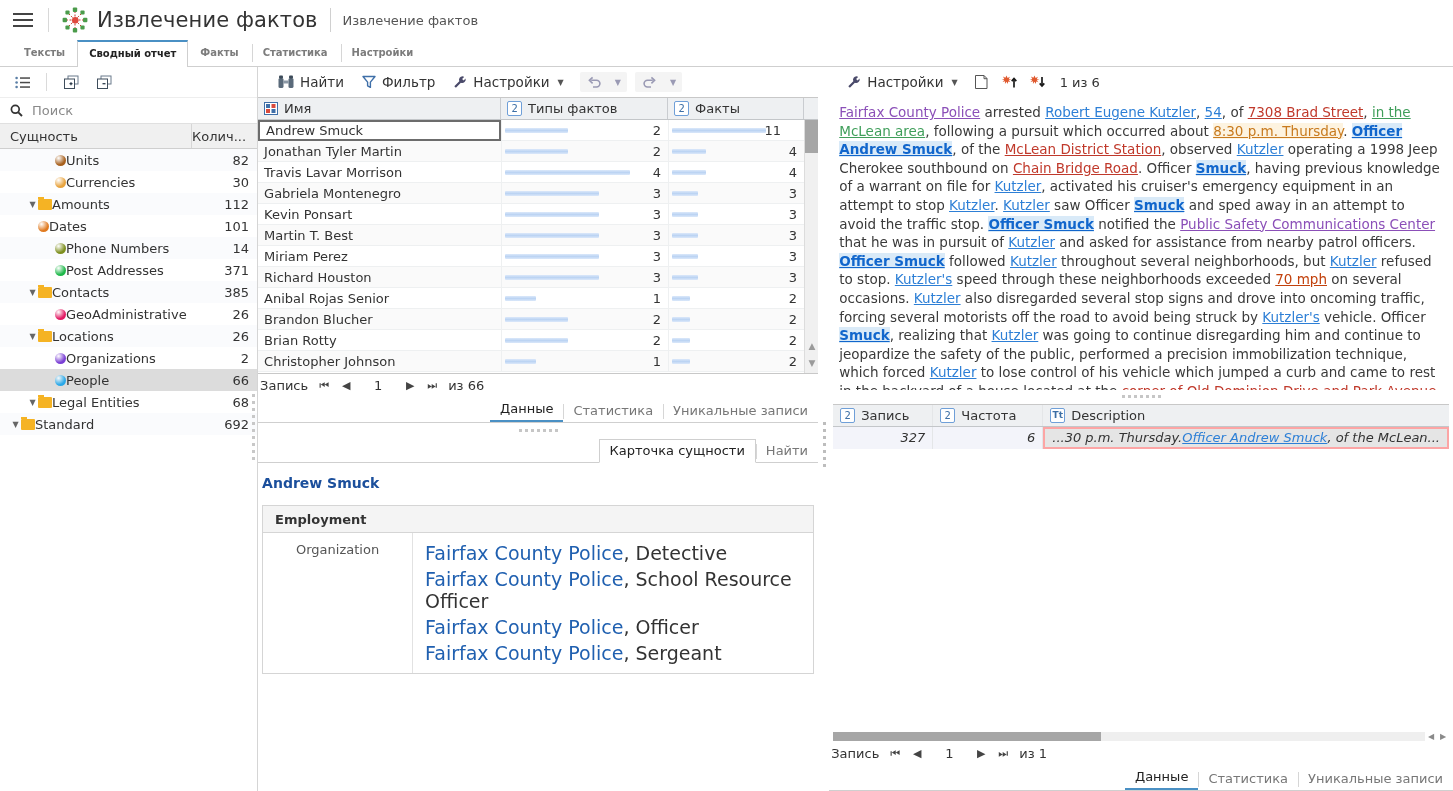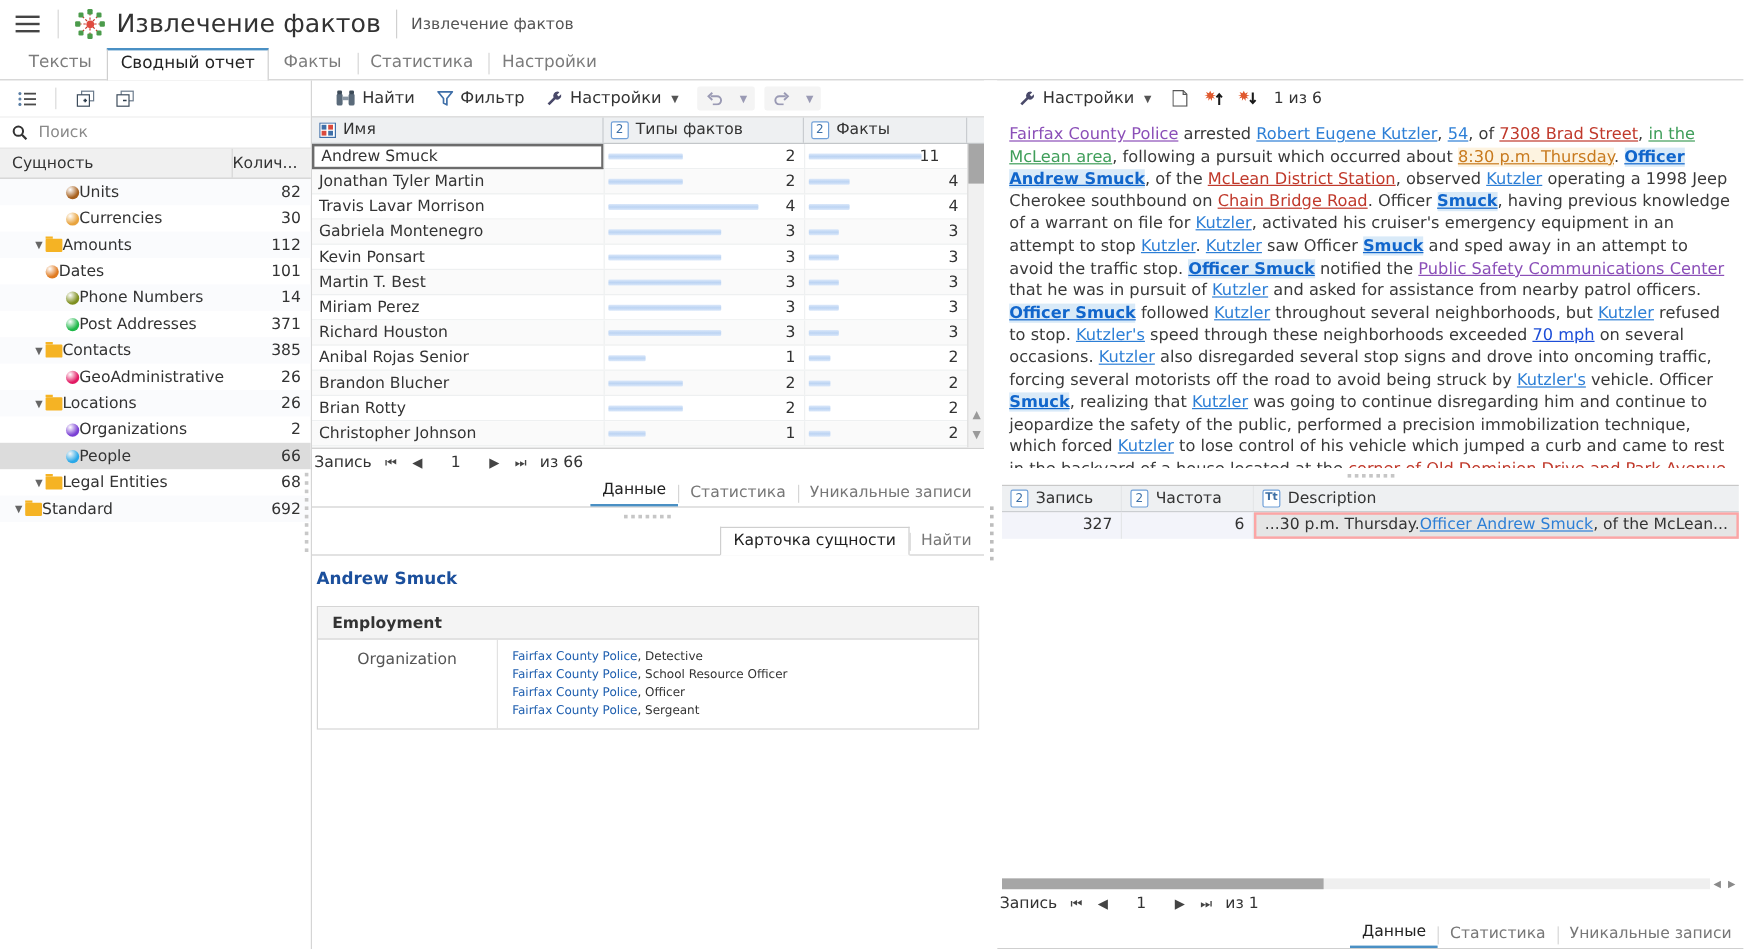--- a/index.html
+++ b/index.html
@@ -16,21 +16,21 @@
   .hamburger { width:26px; height:26px; display:flex; flex-direction:column; justify-content:center; gap:4px; cursor:pointer; padding:0 3px; }
   .hamburger i { display:block; height:2px; background:#444; }
   .vsep { width:1px; height:24px; background:#d8d8d8; margin:0 12px; }
   .logo { width:28px; height:28px; margin-right:8px; }
   .app-title { font-size:21px; color:#333; letter-spacing:.1px; }
   .title-div { width:1px; height:24px; background:#d0d0d0; margin:0 12px; }
   .app-sub { font-size:13px; color:#555; }
 
   
   .tabbar { height:27px; display:flex; align-items:flex-end; padding-left:12px; border-bottom:1px solid #cfcfcf; background:#fff; }
-  .tab { padding:4px 11px 5px; font-size:14px; color:#7c7c7c; border:1px solid transparent; border-bottom:none; cursor:pointer; position:relative; line-height:17px; }
+  .tab { padding:4px 11px 5px; font-size:10px; color:#7c7c7c; border:1px solid transparent; border-bottom:none; cursor:pointer; position:relative; line-height:17px;font-weight:bold; }
   .tab + .tab::before { content:""; position:absolute; left:0; top:4px; bottom:4px; width:1px; background:#d6d6d6; }
   .tab.active { color:#222; background:#fff; border-color:#cfcfcf; border-top:2px solid #4a90c4; margin-bottom:-1px; padding-top:3px; }
   .tab.active::before, .tab.active + .tab::before { display:none; }
 
   
   .main { display:flex; height:724px; }
   .pane-left { width:300px; border-right:1px solid #d5d5d5; display:flex; flex-direction:column; }
   .pane-mid { width:560px; display:flex; flex-direction:column; position:relative; }
   .splitter-v { width:13px; position:relative; background:#fff; }
   .splitter-v .dots { position:absolute; left:5px; top:355px; width:3px; }
@@ -98,41 +98,41 @@
 
   .hsplit { height:14px; display:flex; align-items:center; justify-content:center; gap:3px; }
   .hsplit i { width:3px; height:3px; background:#c6c6c6; display:block; }
 
   .entity-title { font-size:14px; font-weight:bold; color:#1b4f9c; padding:12px 0 0 4px; }
   .card-wrap { padding:14px 4px 0 4px; }
   .card { border:1px solid #d5d5d5; }
   .card-head { height:27px; background:#f4f4f4; border-bottom:1px solid #d5d5d5; display:flex; align-items:center; padding:0 12px; font-weight:bold; font-size:13px; color:#333; }
   .card-row { display:flex; }
   .card-k { width:150px; padding:9px 12px; color:#555; text-align:center; border-right:1px solid #e2e2e2; font-size:13px; }
-  .card-v { flex:1; padding:7px 12px; font-size:10px; }
+  .card-v { flex:1; padding:7px 12px; font-size:19px; }
   .card-v div { padding:2px 0; }
   .lnk { color:#2060b0; cursor:pointer; }
 
   
   .rp-toolbar { height:30px; display:flex; align-items:center; padding-left:10px; gap:4px; }
   .rp-count { font-size:13px; color:#333; margin-left:6px; }
   .doc { flex:1; padding:6px 10px 4px 10px; font-size:13.5px; line-height:18.6px; color:#3a3a3a; overflow:hidden; text-align:left; }
   .doc a { text-decoration:underline; cursor:pointer; }
   .e-org  { color:#8b4fb8; }
   .e-per  { color:#2d7fd6; }
   .e-num  { color:#2d7fd6; }
   .e-addr { color:#c0392b; }
   .e-geo  { color:#3f9e5a; }
   .e-date { color:#c87a1e; background:#fdf3e0; }
   .e-hl   { color:#1166cc; font-weight:bold; background:#d9eaf8; }
-  .e-unit { color:#1d4ed8; }
+  .e-unit { color:#c2410c; }
 
   .rp-grid { border-top:1px solid #c8c8c8; }
   .rgridhead { height:22px; display:flex; background:#eef0f2; border-bottom:1px solid #c3c6c9; font-size:13px; color:#333; }
-  .rrow { height:22px; display:flex; font-size:13px; }
+  .rrow { height:22px; display:flex; font-size:13px;font-style:italic; }
   .rcell { display:flex; align-items:center; padding:0 7px; border-right:1px solid #e4e6e8; overflow:hidden; white-space:nowrap; }
   .rcell.num { justify-content:flex-end; background:#f3f4fa; }
   .rcell.desc { border:2px solid #fca5a5; background:#e5e5e5; flex:1; }
   .chipT { width:15px; height:15px; border:1px solid #6f9fd8; border-radius:2px; background:#fff; color:#3d6fa5; font-size:9px; display:flex; align-items:center; justify-content:center; flex:0 0 auto; font-weight:bold; }
 
   .hbar { height:11px; display:flex; align-items:center; margin:0 4px; }
   .hbar .track { flex:1; height:9px; background:#efefef; position:relative; }
   .hbar .thumb { position:absolute; left:0; top:0; bottom:0; width:268px; background:#a6a6a6; }
   .hbar .ar { width:12px; text-align:center; font-size:8px; color:#8a8a8a; cursor:pointer; }
 

